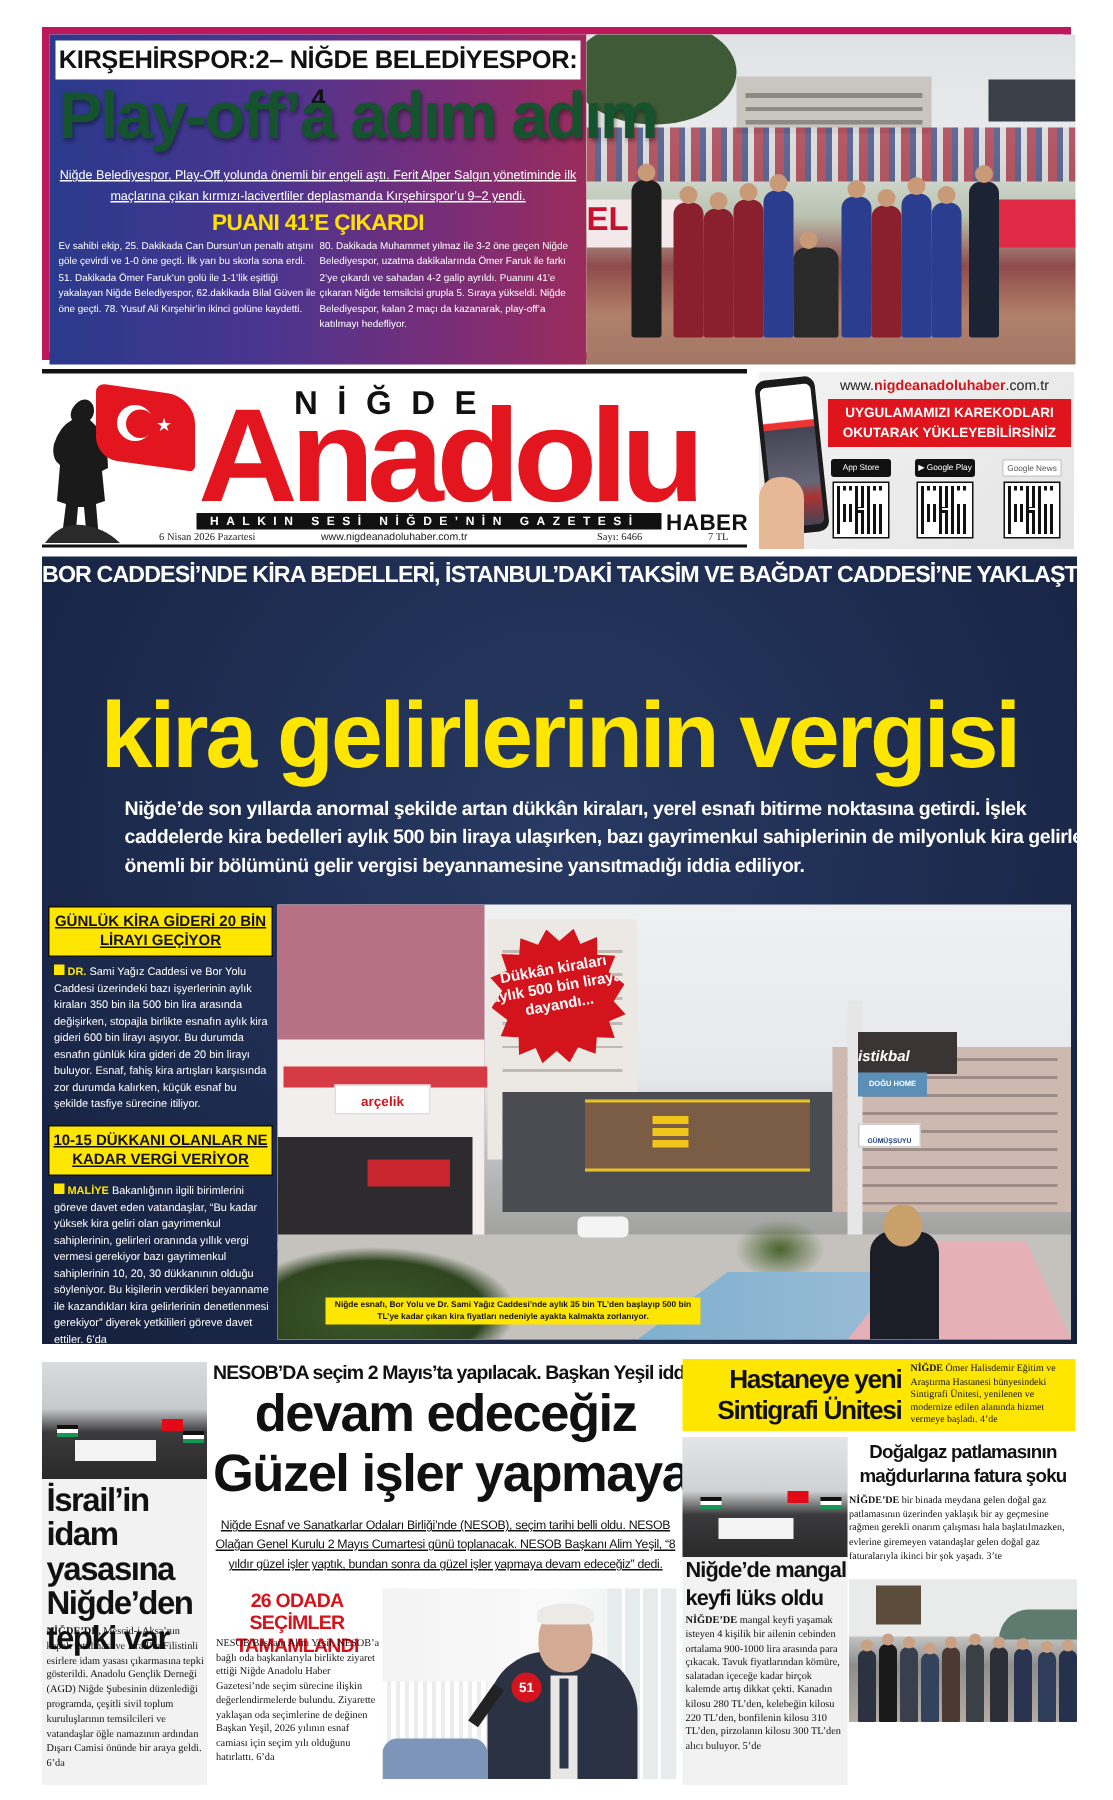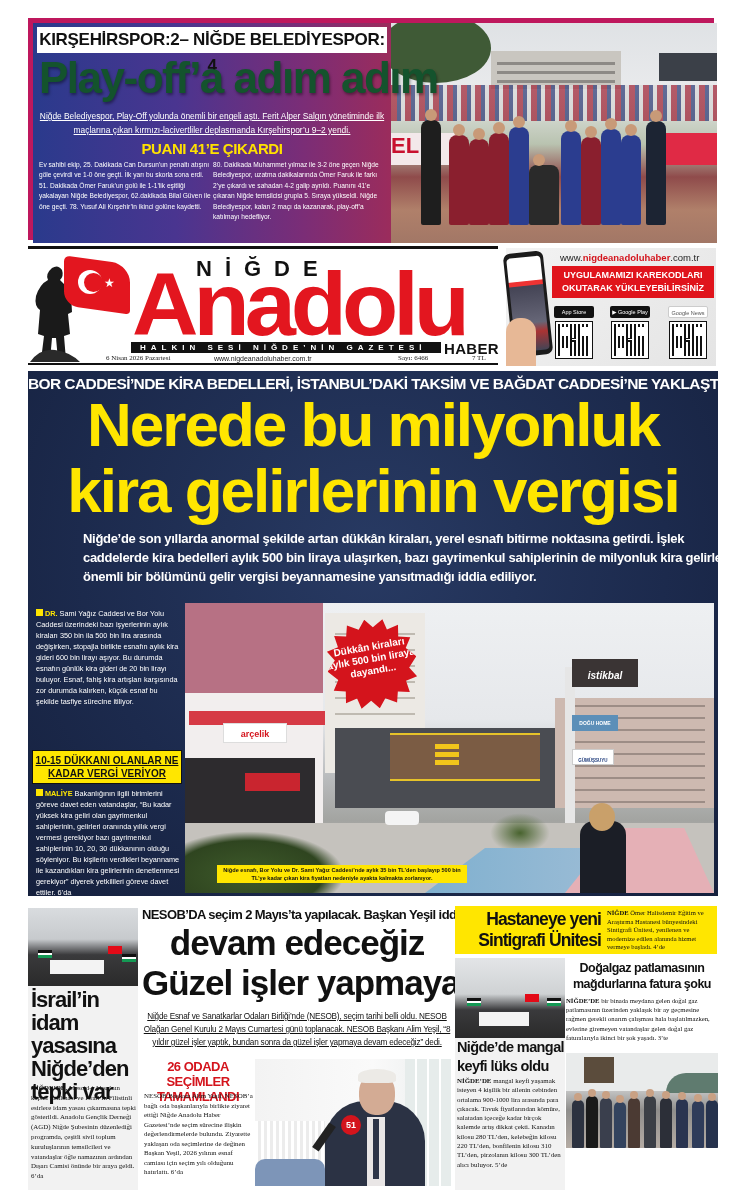--- a/index.html
+++ b/index.html
@@ -191,25 +191,25 @@
   <div class="abs store" style="left:48px"> App Store</div>
   <div class="abs store" style="left:104px">▶ Google Play</div>
   <div class="abs store gn" style="left:162px">Google News</div>
   <div class="abs qr" style="left:50px"></div>
   <div class="abs qr" style="left:106px"></div>
   <div class="abs qr" style="left:164px"></div>
 </aside>
 
 <article id="main" class="abs">
   <div class="abs kicker">BOR CADDESİ’NDE KİRA BEDELLERİ, İSTANBUL’DAKİ TAKSİM VE BAĞDAT CADDESİ’NE YAKLAŞTI...</div>
-  <div class="abs h1">Nerede bu milyonluk</div>
   <div class="abs h1 l2">kira gelirlerinin vergisi</div>
   <div class="abs summary">Niğde’de son yıllarda anormal şekilde artan dükkân kiraları, yerel esnafı bitirme noktasına getirdi. İşlek caddelerde kira bedelleri aylık 500 bin liraya ulaşırken, bazı gayrimenkul sahiplerinin de milyonluk kira gelirlerinin önemli bir bölümünü gelir vergisi beyannamesine yansıtmadığı iddia ediliyor.</div>
 
   <div class="abs side" style="top:233px">
+    <div class="box">GÜNLÜK KİRA GİDERİ 20 BİN LİRAYI GEÇİYOR</div>
     <div class="body"><span class="sq"></span><b>DR.</b><span> Sami Yağız Caddesi ve Bor Yolu Caddesi üzerindeki bazı işyerlerinin aylık kiraları 350 bin ila 500 bin lira arasında değişirken, stopajla birlikte esnafın aylık kira gideri 600 bin lirayı aşıyor. Bu durumda esnafın günlük kira gideri de 20 bin lirayı buluyor. Esnaf, fahiş kira artışları karşısında zor durumda kalırken, küçük esnaf bu şekilde tasfiye sürecine itiliyor.</span></div>
   </div>
   <div class="abs side" style="top:379px">
     <div class="box">10-15 DÜKKANI OLANLAR NE KADAR VERGİ VERİYOR</div>
     <div class="body"><span class="sq"></span><b>MALİYE</b><span> Bakanlığının ilgili birimlerini göreve davet eden vatandaşlar, “Bu kadar yüksek kira geliri olan gayrimenkul sahiplerinin, gelirleri oranında yıllık vergi vermesi gerekiyor bazı gayrimenkul sahiplerinin 10, 20, 30 dükkanının olduğu söyleniyor. Bu kişilerin verdikleri beyanname ile kazandıkları kira gelirlerinin denetlenmesi gerekiyor” diyerek yetkilileri göreve davet ettiler. 6’da</span></div>
   </div>
 
   <div class="abs photo">
 
     <div class="pbld" style="left:0;top:0;width:138px;height:230px;background:#b77184;"></div>
@@ -223,21 +223,21 @@
     <div class="pbld" style="left:150px;top:20px;width:80px;height:140px;background:repeating-linear-gradient(0deg,#bfbab1 0 2px,transparent 2px 16px);"></div>
 
     <div class="pbld" style="left:150px;top:125px;width:220px;height:80px;background:#4a4c52;"></div>
     <div class="pbld" style="left:205px;top:130px;width:150px;height:48px;background:#7b5c44;border-top:2px solid #e6c229;border-bottom:2px solid #e6c229;"></div>
     <div class="pbld" style="left:250px;top:140px;width:24px;height:22px;background:repeating-linear-gradient(0deg,#f2c51b 0 5px,transparent 5px 8px);"></div>
 
     <div class="pbld" style="left:370px;top:95px;width:160px;height:110px;background:#cdb9b0;"></div>
     <div class="pbld" style="left:380px;top:100px;width:140px;height:100px;background:repeating-linear-gradient(0deg,#9d8d86 0 2px,transparent 2px 12px);"></div>
 
     <div class="pbld" style="left:380px;top:64px;width:10px;height:190px;background:#e6e6e6;"></div>
-    <div class="pbld" style="left:387px;top:56px;width:66px;height:28px;background:#3a3434;color:#fff;font:bold italic 10px 'Liberation Sans',sans-serif;text-align:center;line-height:34px;">istikbal</div>
+    <div class="pbld" style="left:387px;top:85px;width:66px;height:28px;background:#3a3434;color:#fff;font:bold italic 10px 'Liberation Sans',sans-serif;line-height:34px;">istikbal</div>
     <div class="pbld" style="left:387px;top:112px;width:46px;height:16px;background:#5c8fb8;color:#fff;font:bold 5px 'Liberation Sans',sans-serif;text-align:center;line-height:16px;">DOĞU HOME</div>
     <div class="pbld" style="left:387px;top:146px;width:42px;height:16px;background:#fff;color:#1d3a7a;font:bold 4.5px 'Liberation Sans',sans-serif;text-align:center;line-height:22px;border:1px solid #ccc;">GÜMÜŞSUYU</div>
 
     <div class="pbld" style="left:0;top:220px;width:529px;height:70px;background:#c5c2bd;"></div>
     <div class="pbld" style="left:0;top:228px;width:160px;height:62px;background:radial-gradient(ellipse at 40% 70%,#3e5a2a 0%,#2f4520 55%,transparent 70%);"></div>
     <div class="pbld" style="left:305px;top:210px;width:60px;height:40px;background:radial-gradient(ellipse,#48632e 0%,transparent 70%);"></div>
     <div class="pbld" style="left:240px;top:245px;width:200px;height:45px;background:linear-gradient(90deg,#7fb0cf,#9ebdd6);clip-path:polygon(30% 0,100% 0,100% 100%,0 100%);"></div>
     <div class="pbld" style="left:380px;top:225px;width:149px;height:65px;background:#e5b0b6;clip-path:polygon(35% 0,80% 0,100% 100%,0 100%);"></div>
     <div class="pbld" style="left:200px;top:208px;width:34px;height:14px;background:#f4f4f4;border-radius:4px;"></div>
 

